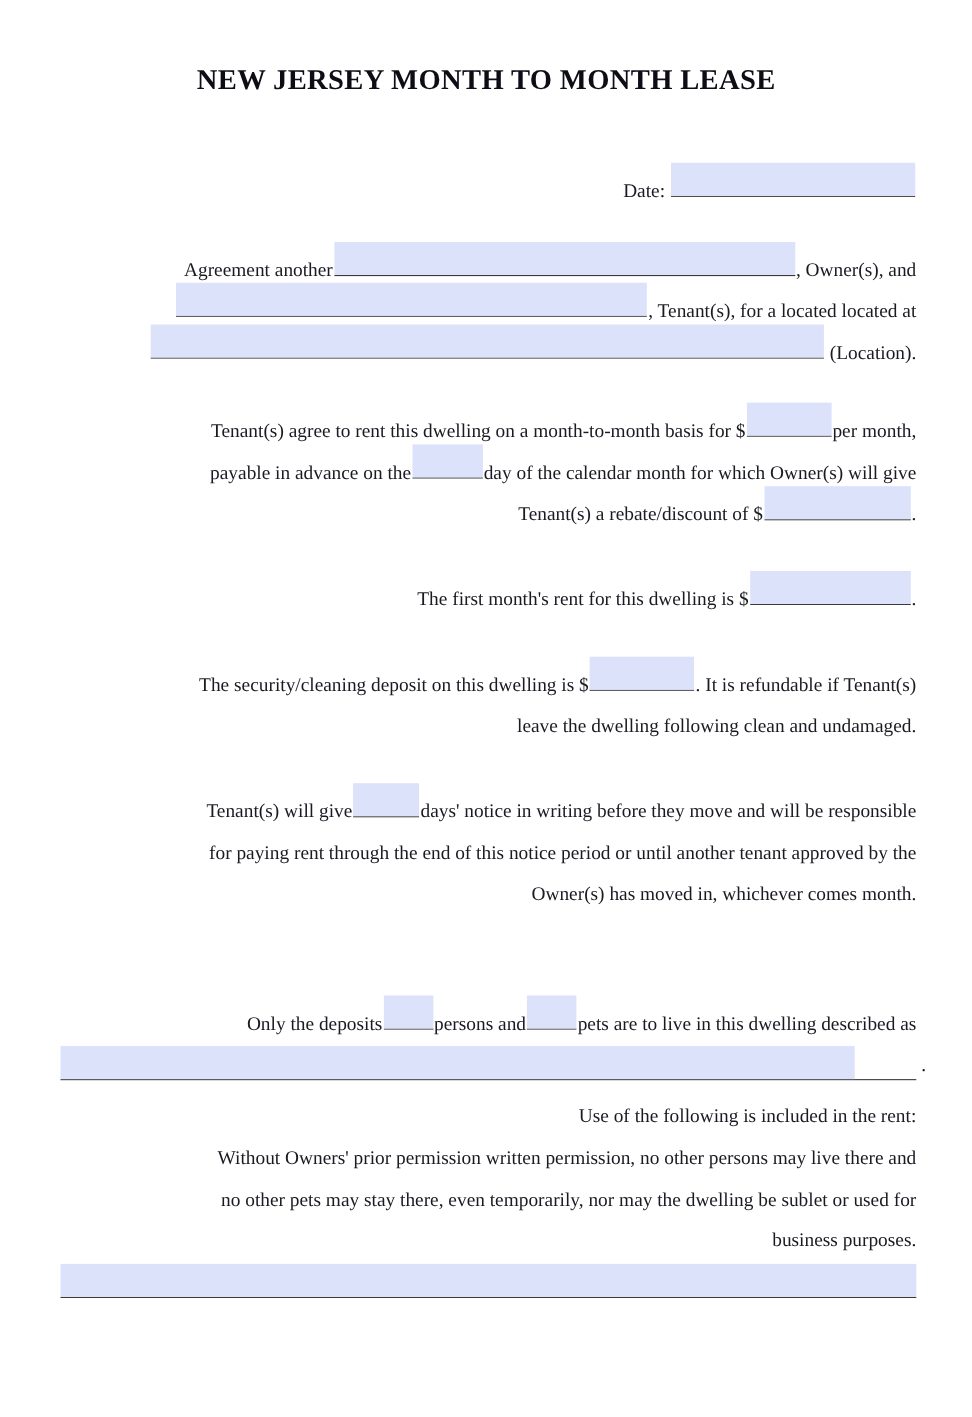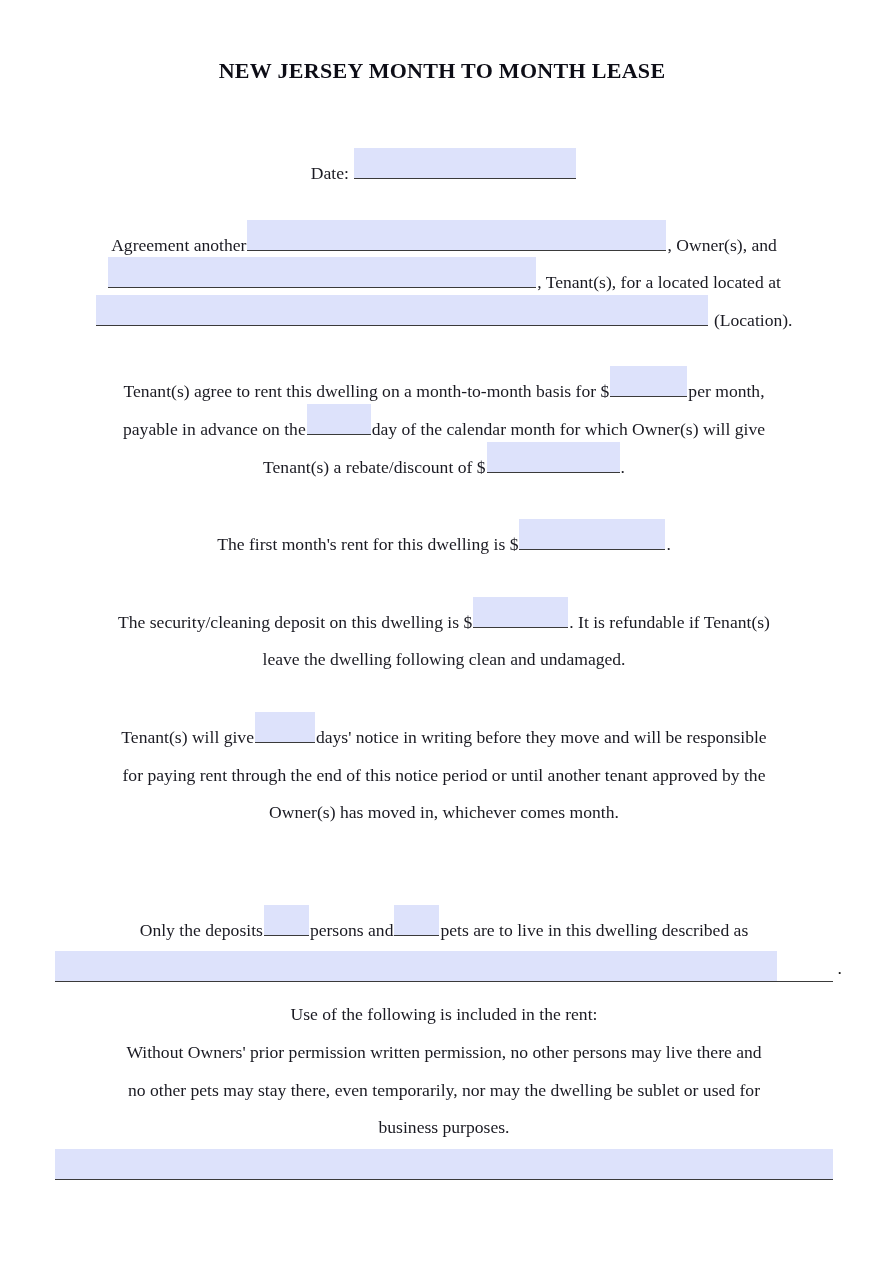--- a/index.html
+++ b/index.html
@@ -24,40 +24,40 @@
     background: #ffffff;
   }
 
   
   .doc-title {
     position: absolute;
     left: 0;
     top: 58px;
     width: 884px;
     text-align: center;
-    font-size: 22px;
+    font-size: 26px;
     font-weight: bold;
     letter-spacing: 0.3px;
     color: #0d0d16;
   }
 
   
   .body-block {
     position: absolute;
     left: 55px;
     top: 155px;
     width: 778px;
   }
 
   .para {
     font-size: 17.6px;
     line-height: 37.6px;
     color: #1a1a22;
     margin: 0;
-    text-align: center;
+    text-align: right;
     white-space: normal;
   }
 
   .gap-sm { height: 14px; }
   .gap-md { height: 34px; }
   .gap-lg { height: 40px; }
 
   
   
   .field {

